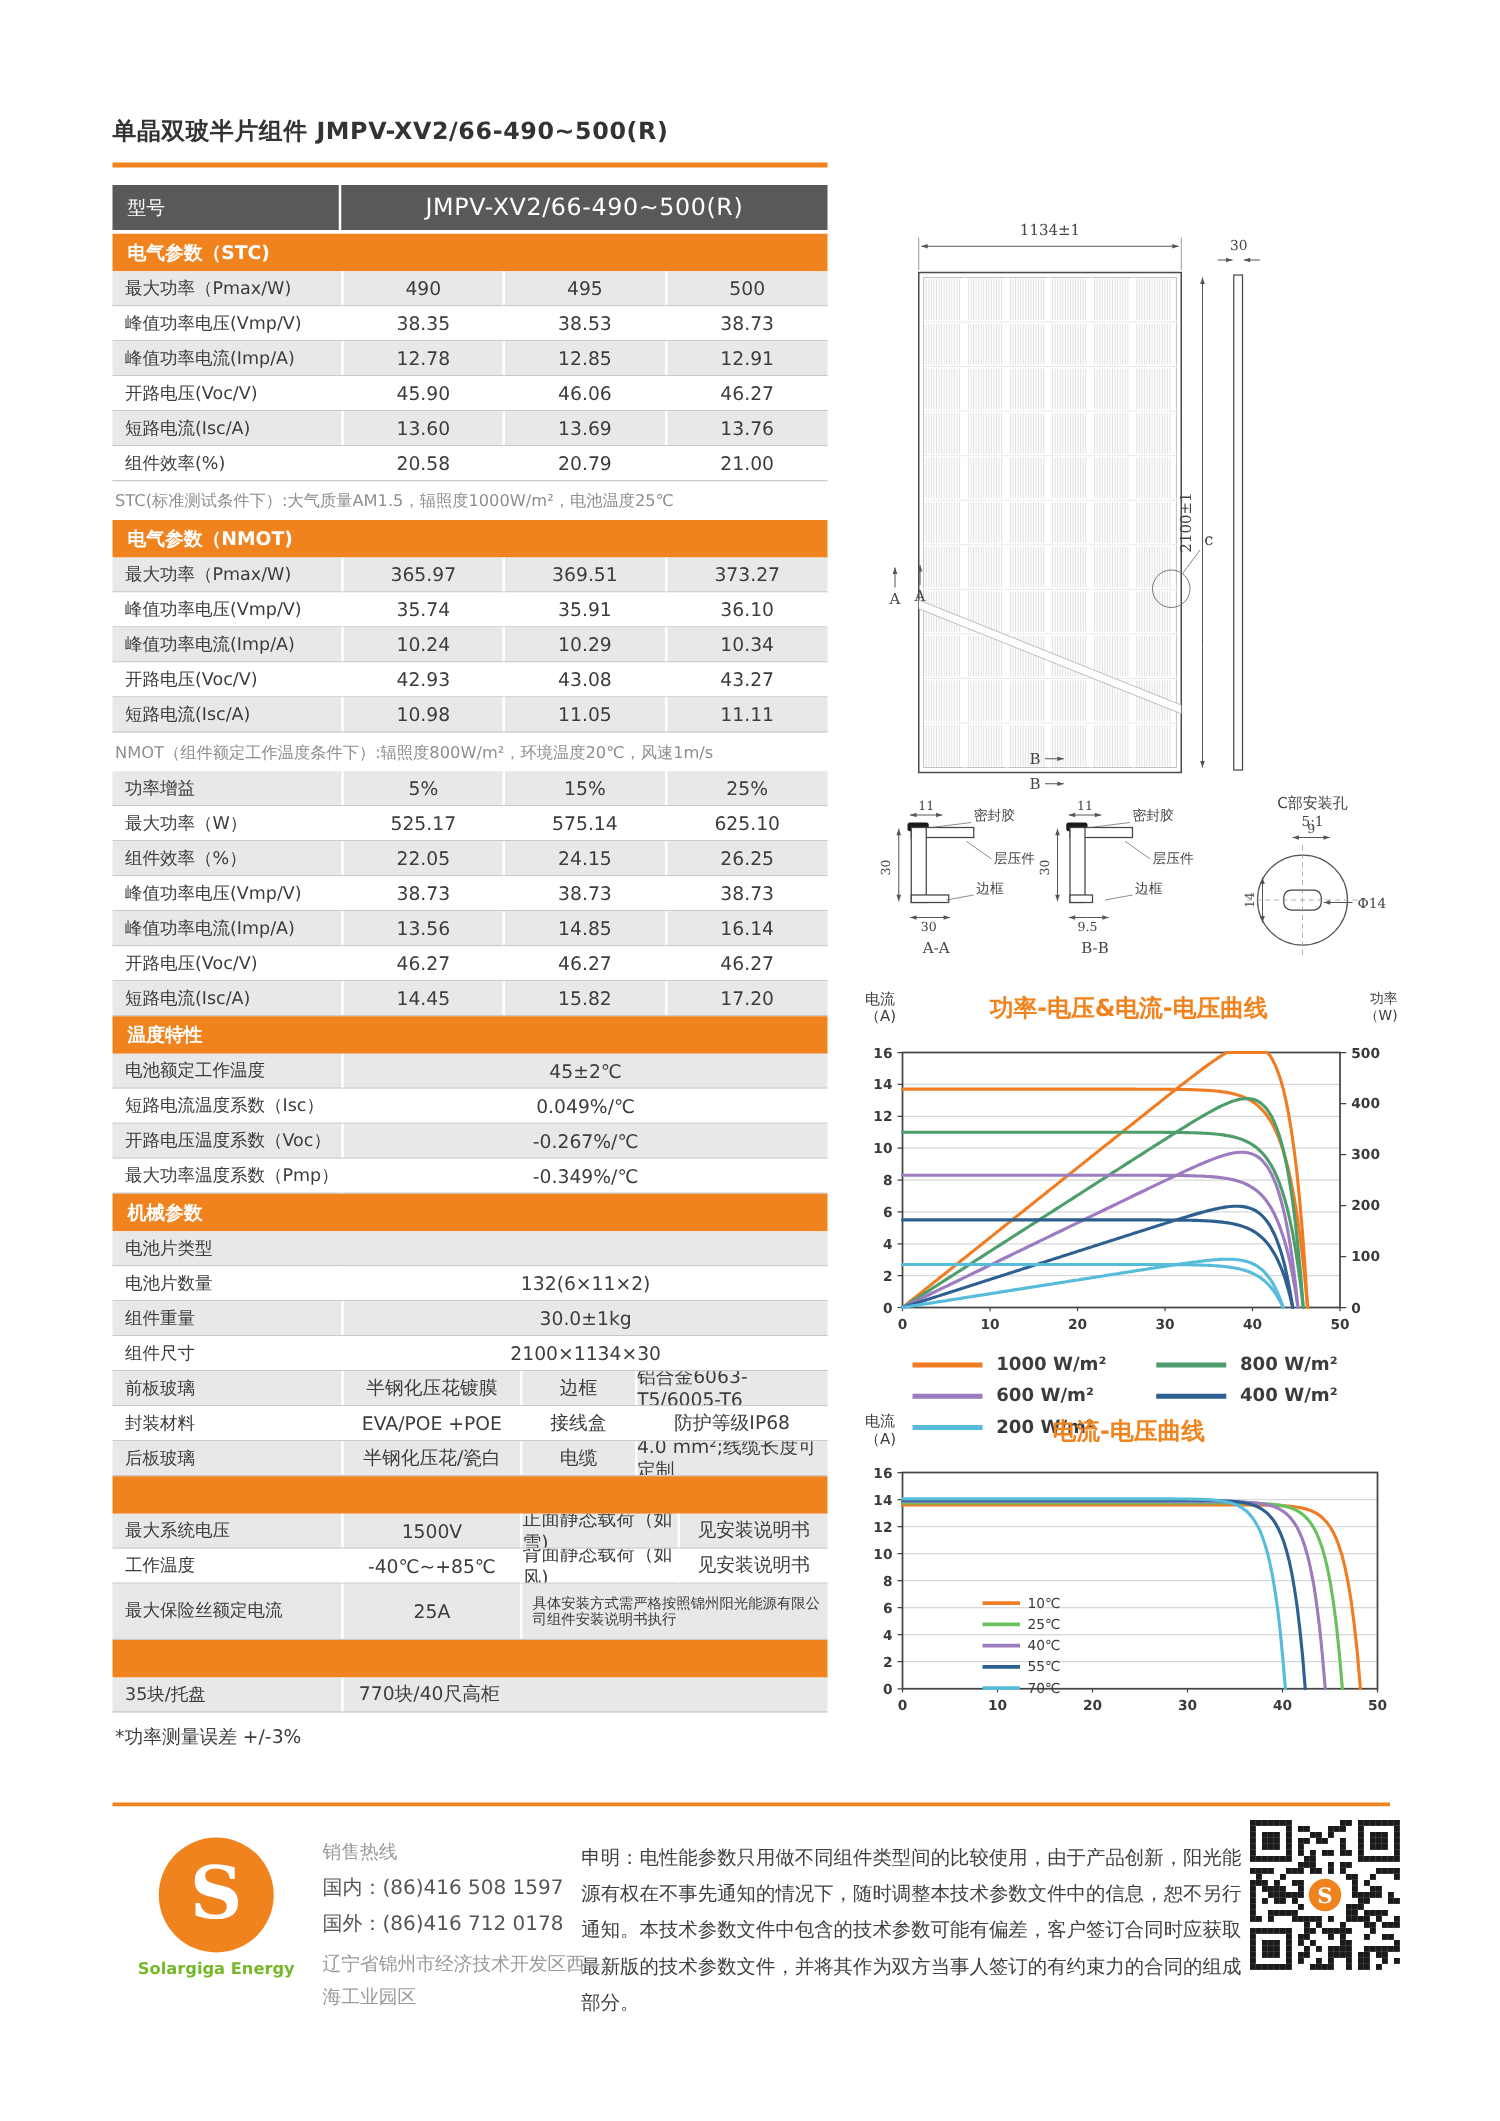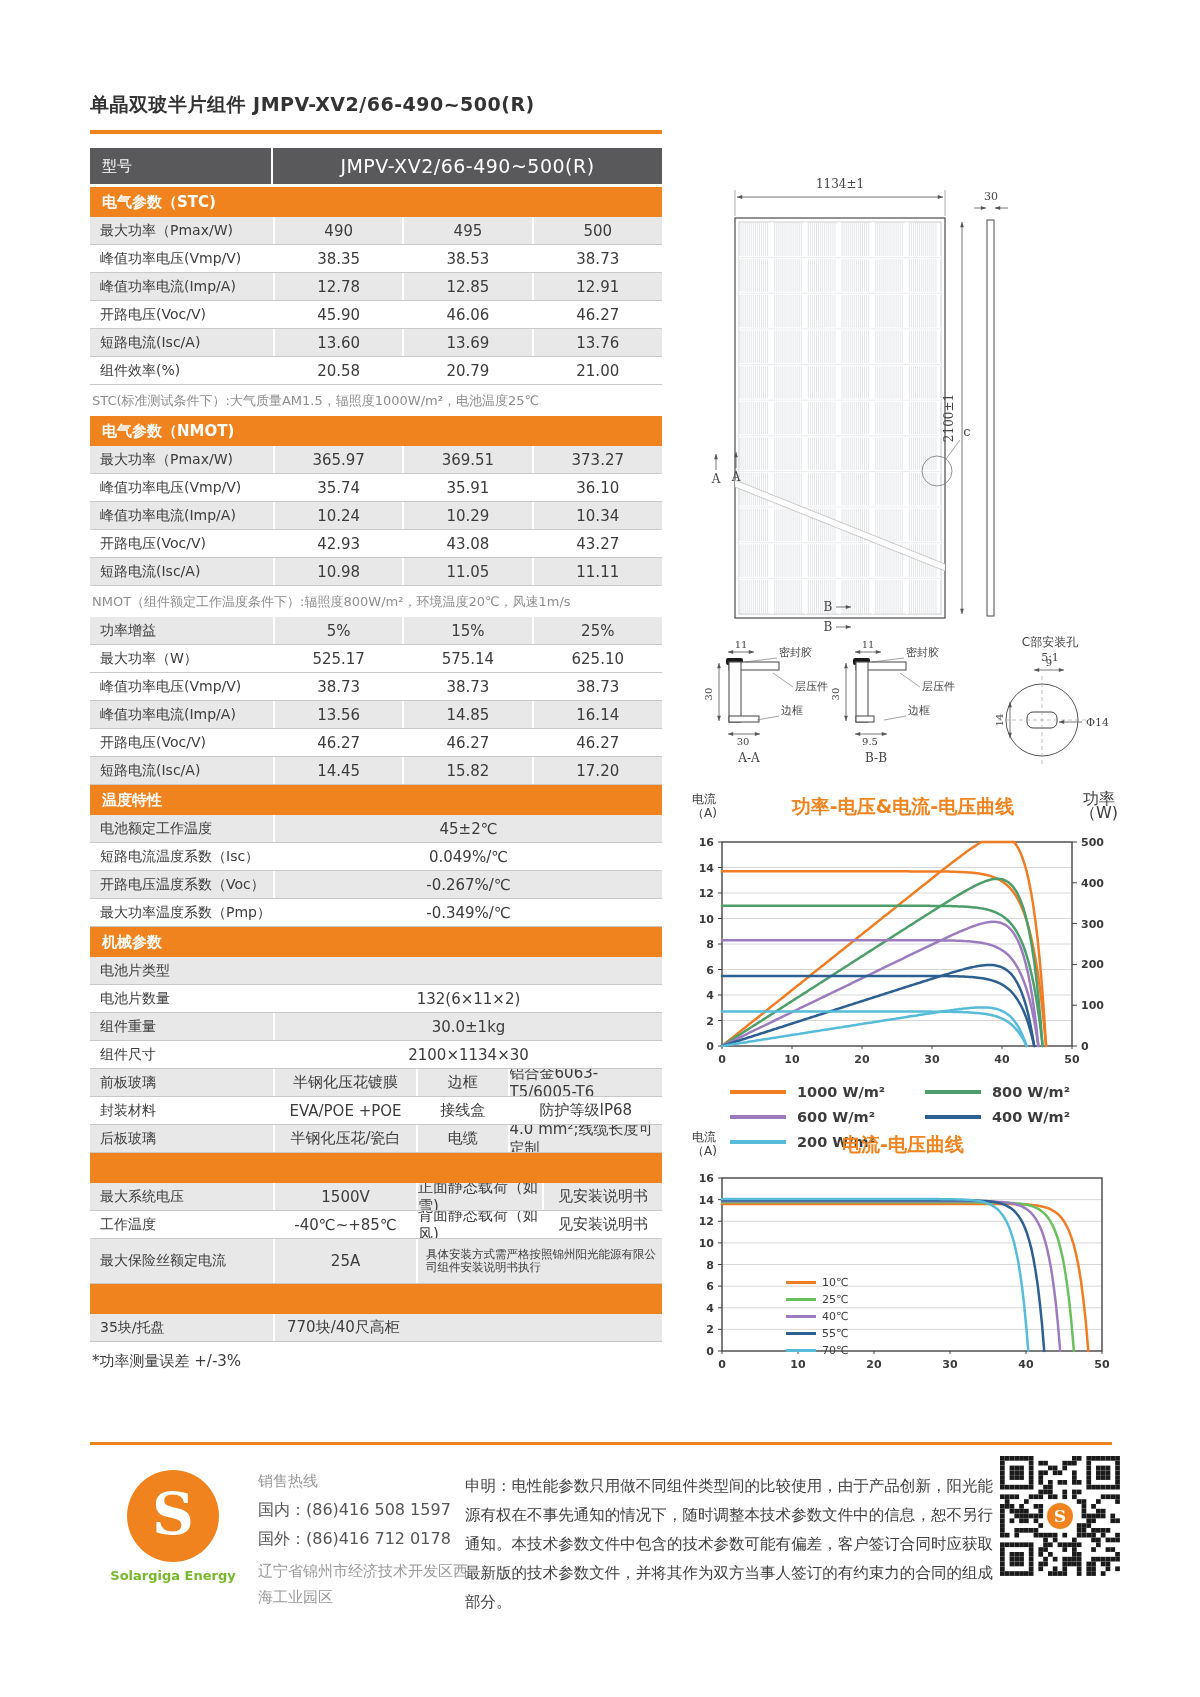--- a/index.html
+++ b/index.html
@@ -24,21 +24,21 @@
   .tnote{font-size:13px;color:#8e8e8e;padding:7px 2px 6px 2px;}
   .pnote{font-size:15px;color:#3c3c3c;padding:10px 2px;}
 
   
   .diagram{position:absolute;left:690px;top:168px;width:440px;height:625px;}
 
   
   .chartbox{position:absolute;width:430px;}
   .chartbox .chead{position:relative;height:42px;}
   .ax-l{position:absolute;left:4px;top:2px;font-size:12px;color:#3c3c3c;line-height:14px;}
-  .ax-r{position:absolute;right:0px;top:2px;font-size:16px;color:#3c3c3c;line-height:14px;text-align:center;}
+  .ax-r{position:absolute;right:0px;top:2px;font-size:11px;color:#3c3c3c;line-height:14px;text-align:right;}
   .ctitle{position:absolute;left:0;right:0;text-align:center;top:4px;font-size:19px;font-weight:bold;color:#f0831d;}
   .legend1{margin:8px 0 0 42px;display:grid;grid-template-columns:195px 185px;row-gap:9px;}
   .lg-item{display:flex;align-items:center;}
   .lg-swatch{width:56px;height:4px;margin-right:11px;flex:none;}
   .lg-label{font-size:14.5px;font-weight:bold;color:#3c3c3c;}
   .legend2{position:absolute;left:98px;top:148px;}
   .legend2 .lg-item{margin-bottom:4px;}
   .legend2 .lg-swatch{width:30px;height:3px;margin-right:6px;}
   .legend2 .lg-label{font-size:11px;font-weight:normal;}
 
@@ -150,20 +150,26 @@
           <div class="tcell lbl" style="width: 32%;">功率增益</div>
           <div class="tcell" style="width: 22.6%;">5%</div>
           <div class="tcell" style="width: 22.6%;">15%</div>
           <div class="tcell" style="width: 22.8%;">25%</div>
         </div>
         <div class="trow">
           <div class="tcell lbl" style="width: 32%;">最大功率（W）</div>
           <div class="tcell" style="width: 22.6%;">525.17</div>
           <div class="tcell" style="width: 22.6%;">575.14</div>
           <div class="tcell" style="width: 22.8%;">625.10</div>
+        </div>
+        <div class="trow g">
+          <div class="tcell lbl" style="width: 32%;">组件效率（%）</div>
+          <div class="tcell" style="width: 22.6%;">22.05</div>
+          <div class="tcell" style="width: 22.6%;">24.15</div>
+          <div class="tcell" style="width: 22.8%;">26.25</div>
         </div>
         <div class="trow">
           <div class="tcell lbl" style="width: 32%;">峰值功率电压(Vmp/V)</div>
           <div class="tcell" style="width: 22.6%;">38.73</div>
           <div class="tcell" style="width: 22.6%;">38.73</div>
           <div class="tcell" style="width: 22.8%;">38.73</div>
         </div>
         <div class="trow g">
           <div class="tcell lbl" style="width: 32%;">峰值功率电流(Imp/A)</div>
           <div class="tcell" style="width: 22.6%;">13.56</div>

